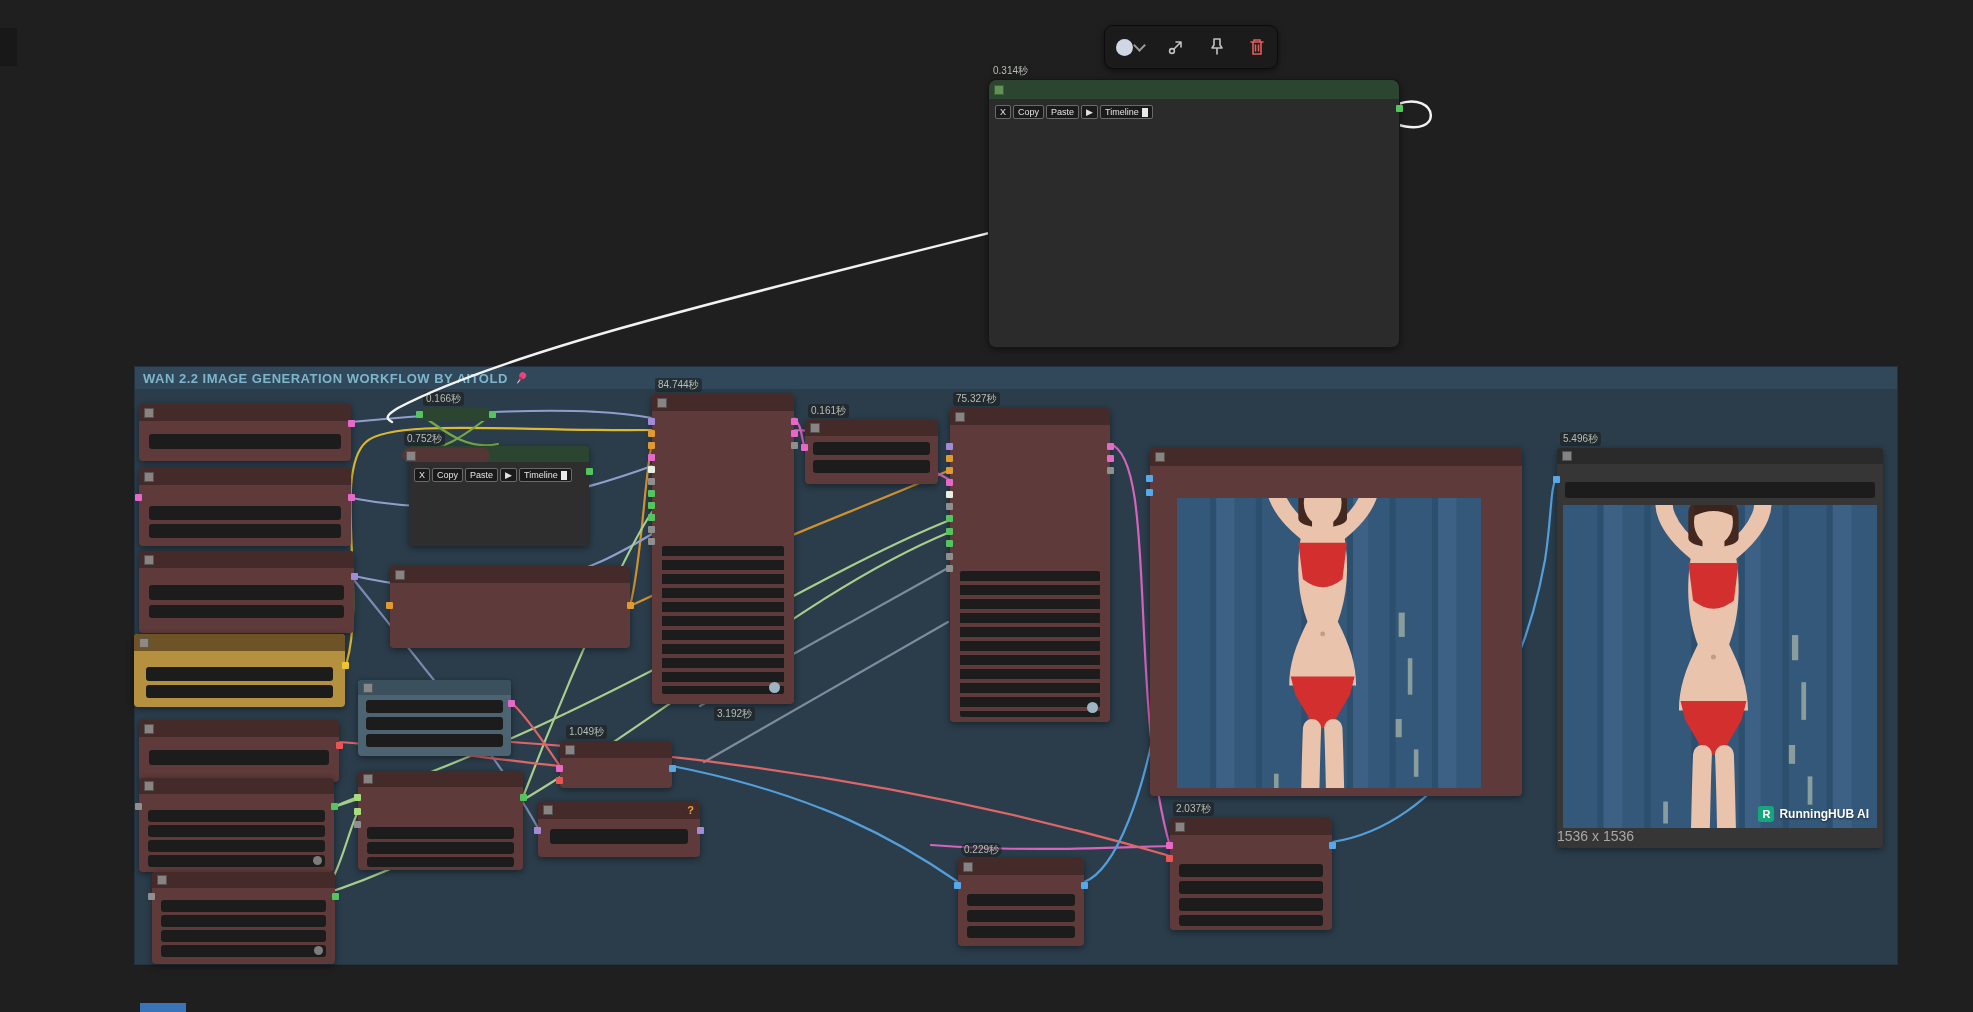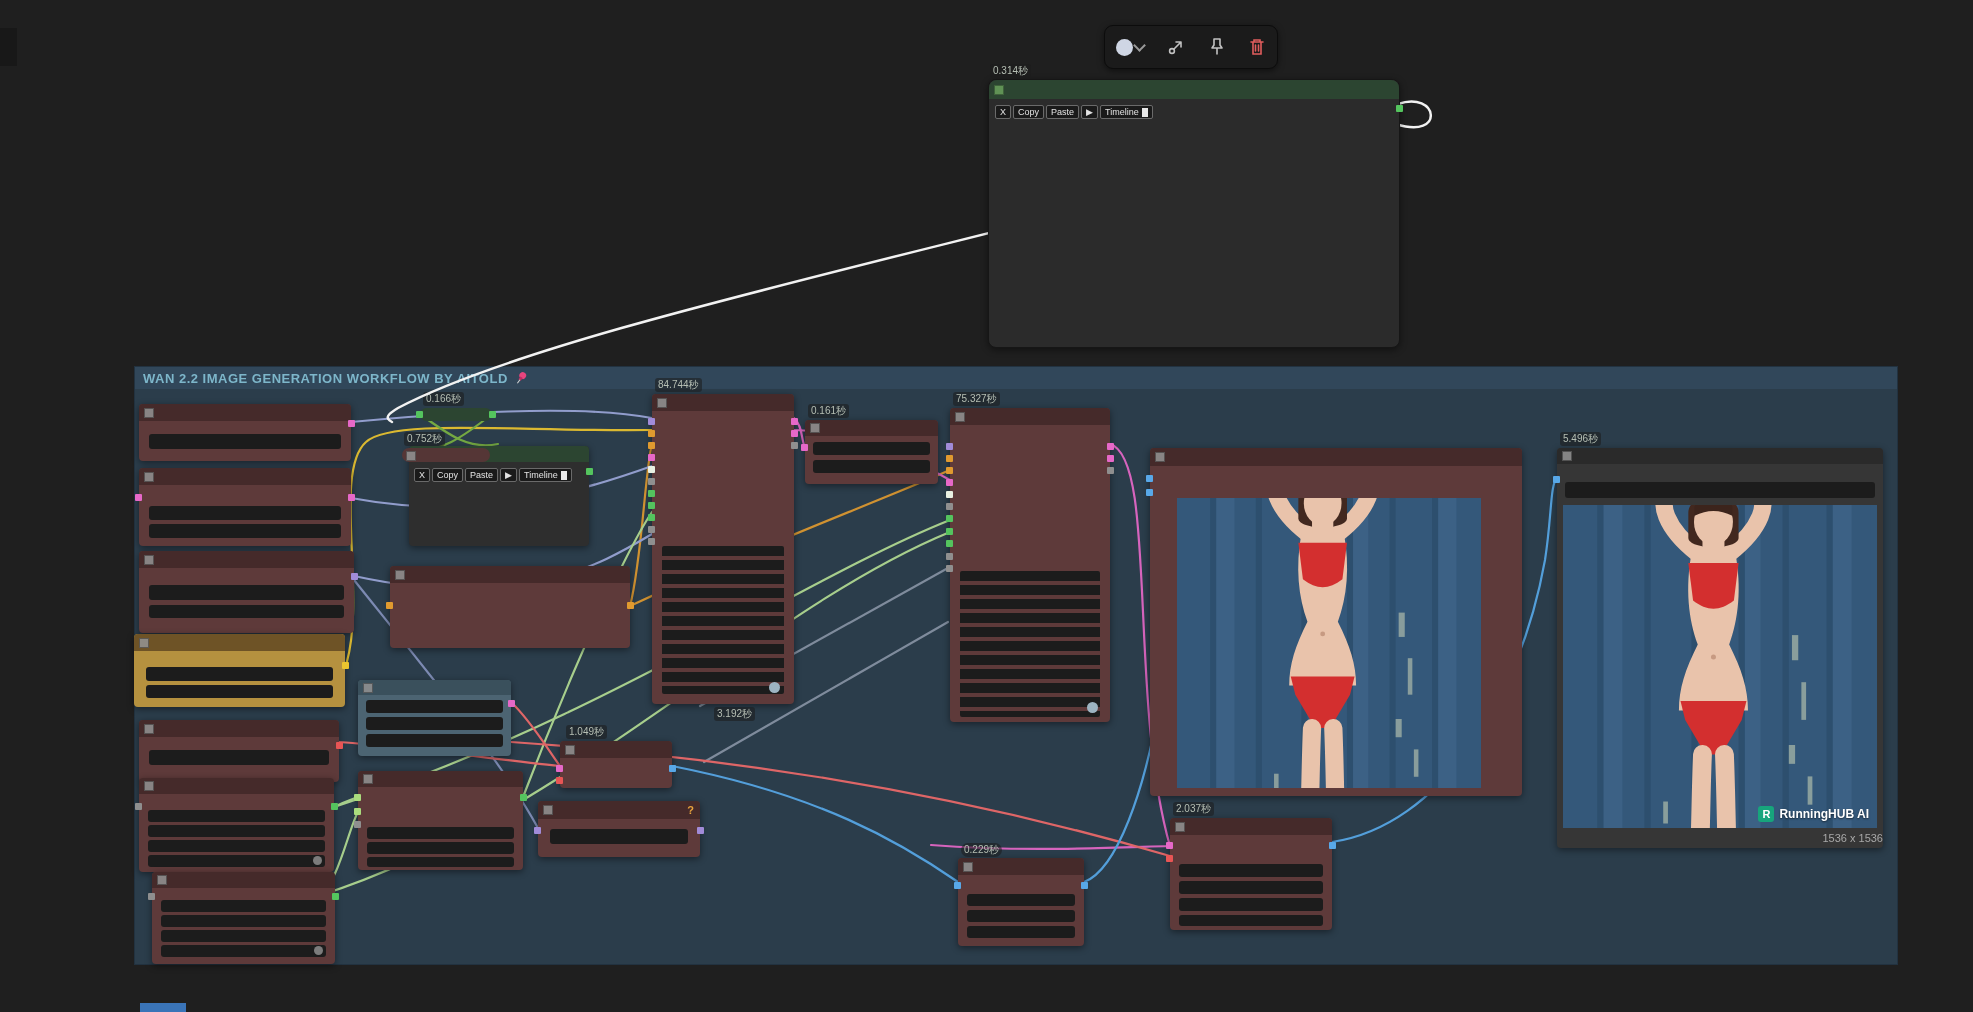--- a/index.html
+++ b/index.html
@@ -27,21 +27,21 @@
   .c-white{background:#e9f0e2;} .c-gray{background:#8f8f8f;} .c-green{background:#54c45e;}
   .c-lgreen{background:#aadc7d;} .c-blue{background:#58a8e8;} .c-red{background:#e85555;} .c-yellow{background:#ecc52f;}
   .badge{position:absolute;font-size:10px;color:#b6bfb4;background:rgba(28,28,28,.55);
          padding:0 3px;border-radius:3px;line-height:14px;z-index:5;white-space:nowrap;}
   .btnrow{position:absolute;display:flex;gap:2px;z-index:5;}
   .nbtn{background:#1a1a1a;border:1px solid #6a6a6a;color:#e2e2e2;font-size:9px;line-height:12px;
         padding:0 4px;border-radius:2px;display:flex;align-items:center;gap:3px;white-space:nowrap;}
   .thumb{display:inline-block;width:6px;height:9px;background:#e8e8e8;}
   .knob{position:absolute;width:11px;height:11px;border-radius:50%;background:#9db4c2;}
   .imgwrap{position:absolute;overflow:hidden;background:#34587a;}
-  .sizelabel{position:absolute;left:0;right:0;text-align:right;font-size:11px;color:#c9c2cf;z-index:4;}
+  .sizelabel{position:absolute;left:0;right:0;text-align:left;font-size:14px;color:#c9c2cf;z-index:4;}
   .watermark{position:absolute;right:8px;bottom:6px;display:flex;align-items:center;gap:5px;z-index:4;}
   .wm-logo{width:16px;height:16px;background:#17a57c;border-radius:3px;color:#fff;font-size:11px;
            font-weight:bold;display:flex;align-items:center;justify-content:center;}
   .wm-text{color:#fff;font-size:12px;font-weight:bold;text-shadow:0 1px 2px rgba(0,0,0,.6);}
   .sel-toolbar{position:absolute;left:1104px;top:25px;width:172px;height:42px;background:#1b1b1b;
                border:1px solid #0c0c0c;border-radius:9px;display:flex;align-items:center;
                justify-content:space-around;z-index:8;box-shadow:0 2px 6px rgba(0,0,0,.5);}
   .tb-item{display:flex;align-items:center;gap:2px;cursor:pointer;}
   .swatch{width:17px;height:17px;border-radius:50%;background:#cfd6e4;}
   .chev{width:7px;height:7px;border-right:2px solid #9a9a9a;border-bottom:2px solid #9a9a9a;

